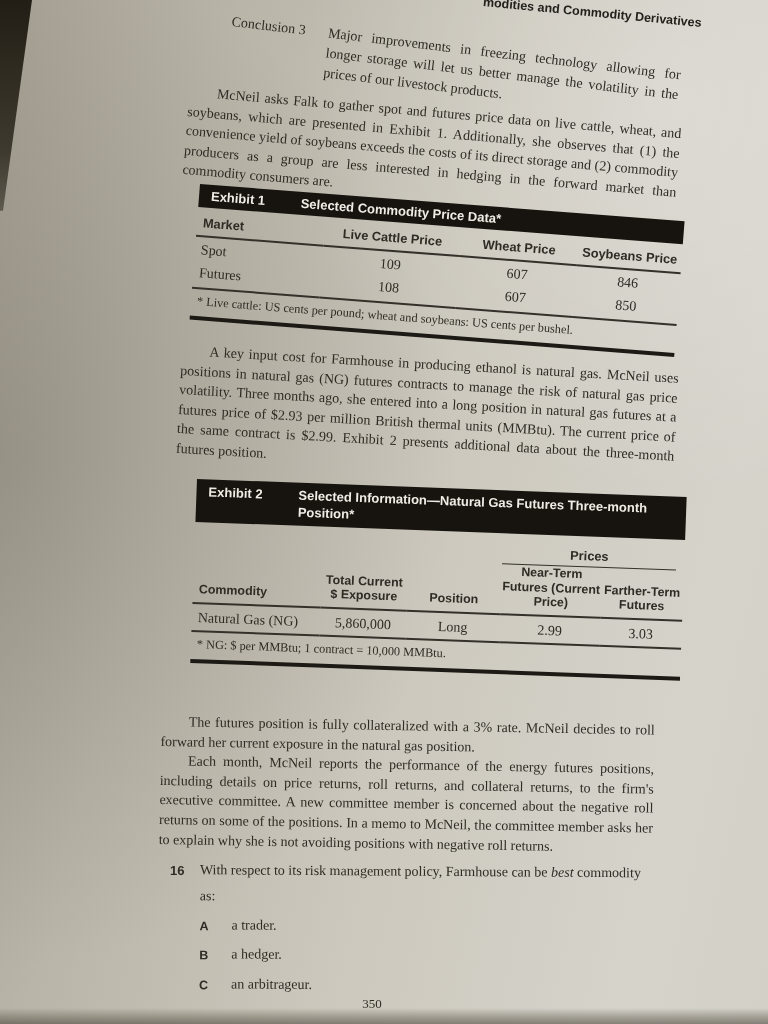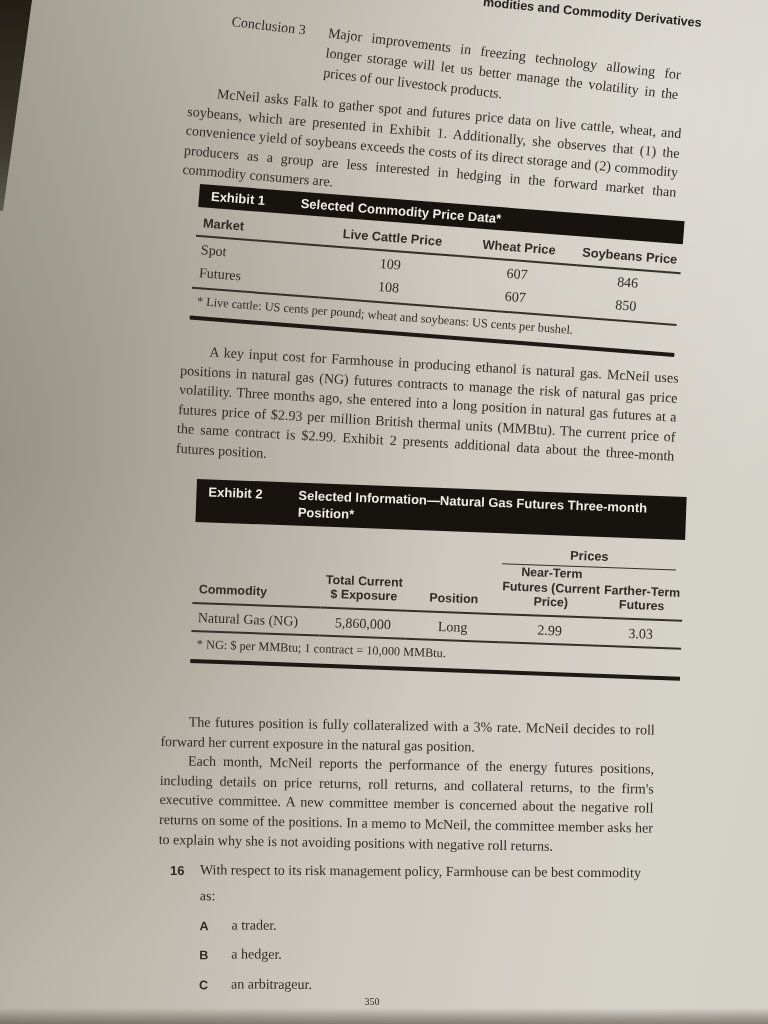--- a/index.html
+++ b/index.html
@@ -64,26 +64,26 @@
   .t2 .dc.first{text-align:left;padding-left:6px;}
   .prices-row{display:grid;grid-template-columns:128px 86px 94px 182px;margin-top:12px;}
   .prices-cell{grid-column:4;font-family:"Liberation Sans",sans-serif;font-weight:bold;
     font-size:12.8px;text-align:center;border-bottom:1.5px solid #34312a;padding-bottom:3px;margin-right:8px;}
 
   
   .question{position:absolute;left:170px;top:860px;width:500px;transform:rotate(0.4deg);
     transform-origin:left top;font-size:14px;line-height:20px;}
   .q-head{display:grid;grid-template-columns:30px 460px;}
   .q-num{font-family:"Liberation Sans",sans-serif;font-weight:bold;font-size:13px;padding-top:1px;}
-  .q-stem .it{}
+  .q-stem .it{font-style:italic;}
   .q-tail{margin-left:30px;margin-top:5px;}
   .opt{display:grid;grid-template-columns:32px auto;margin-left:30px;margin-top:8.5px;}
   .opt .letter{font-family:"Liberation Sans",sans-serif;font-weight:bold;font-size:12.5px;padding-top:1px;}
 
-  .page-number{position:absolute;left:0;top:996px;width:744px;text-align:center;font-size:10px;}
+  .page-number{position:absolute;left:0;top:996px;width:744px;text-align:center;font-size:13px;}
 </style>
 </head>
 <body>
 
 <div class="photo">
   <div class="page">
 
     <div class="running-header">modities and Commodity Derivatives</div>
 
     <div class="conclusion">

